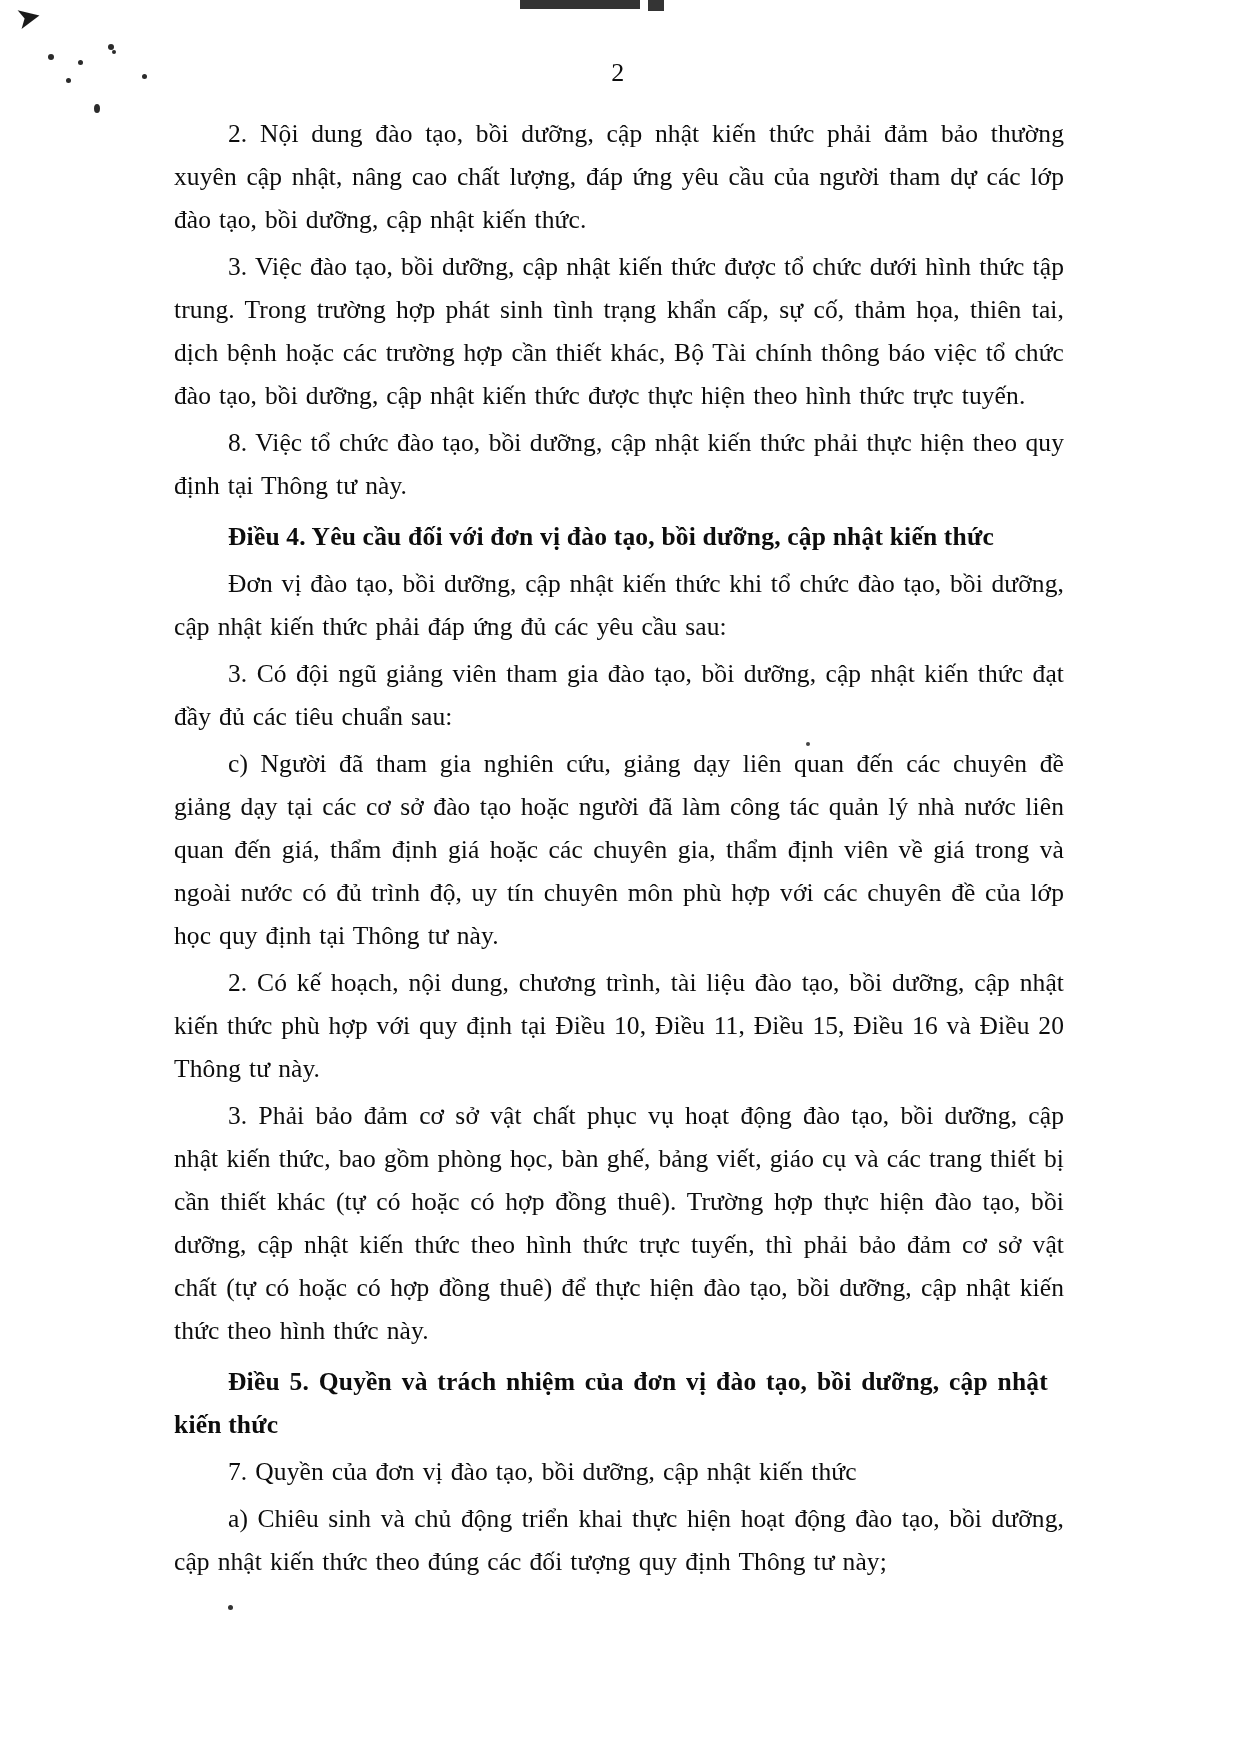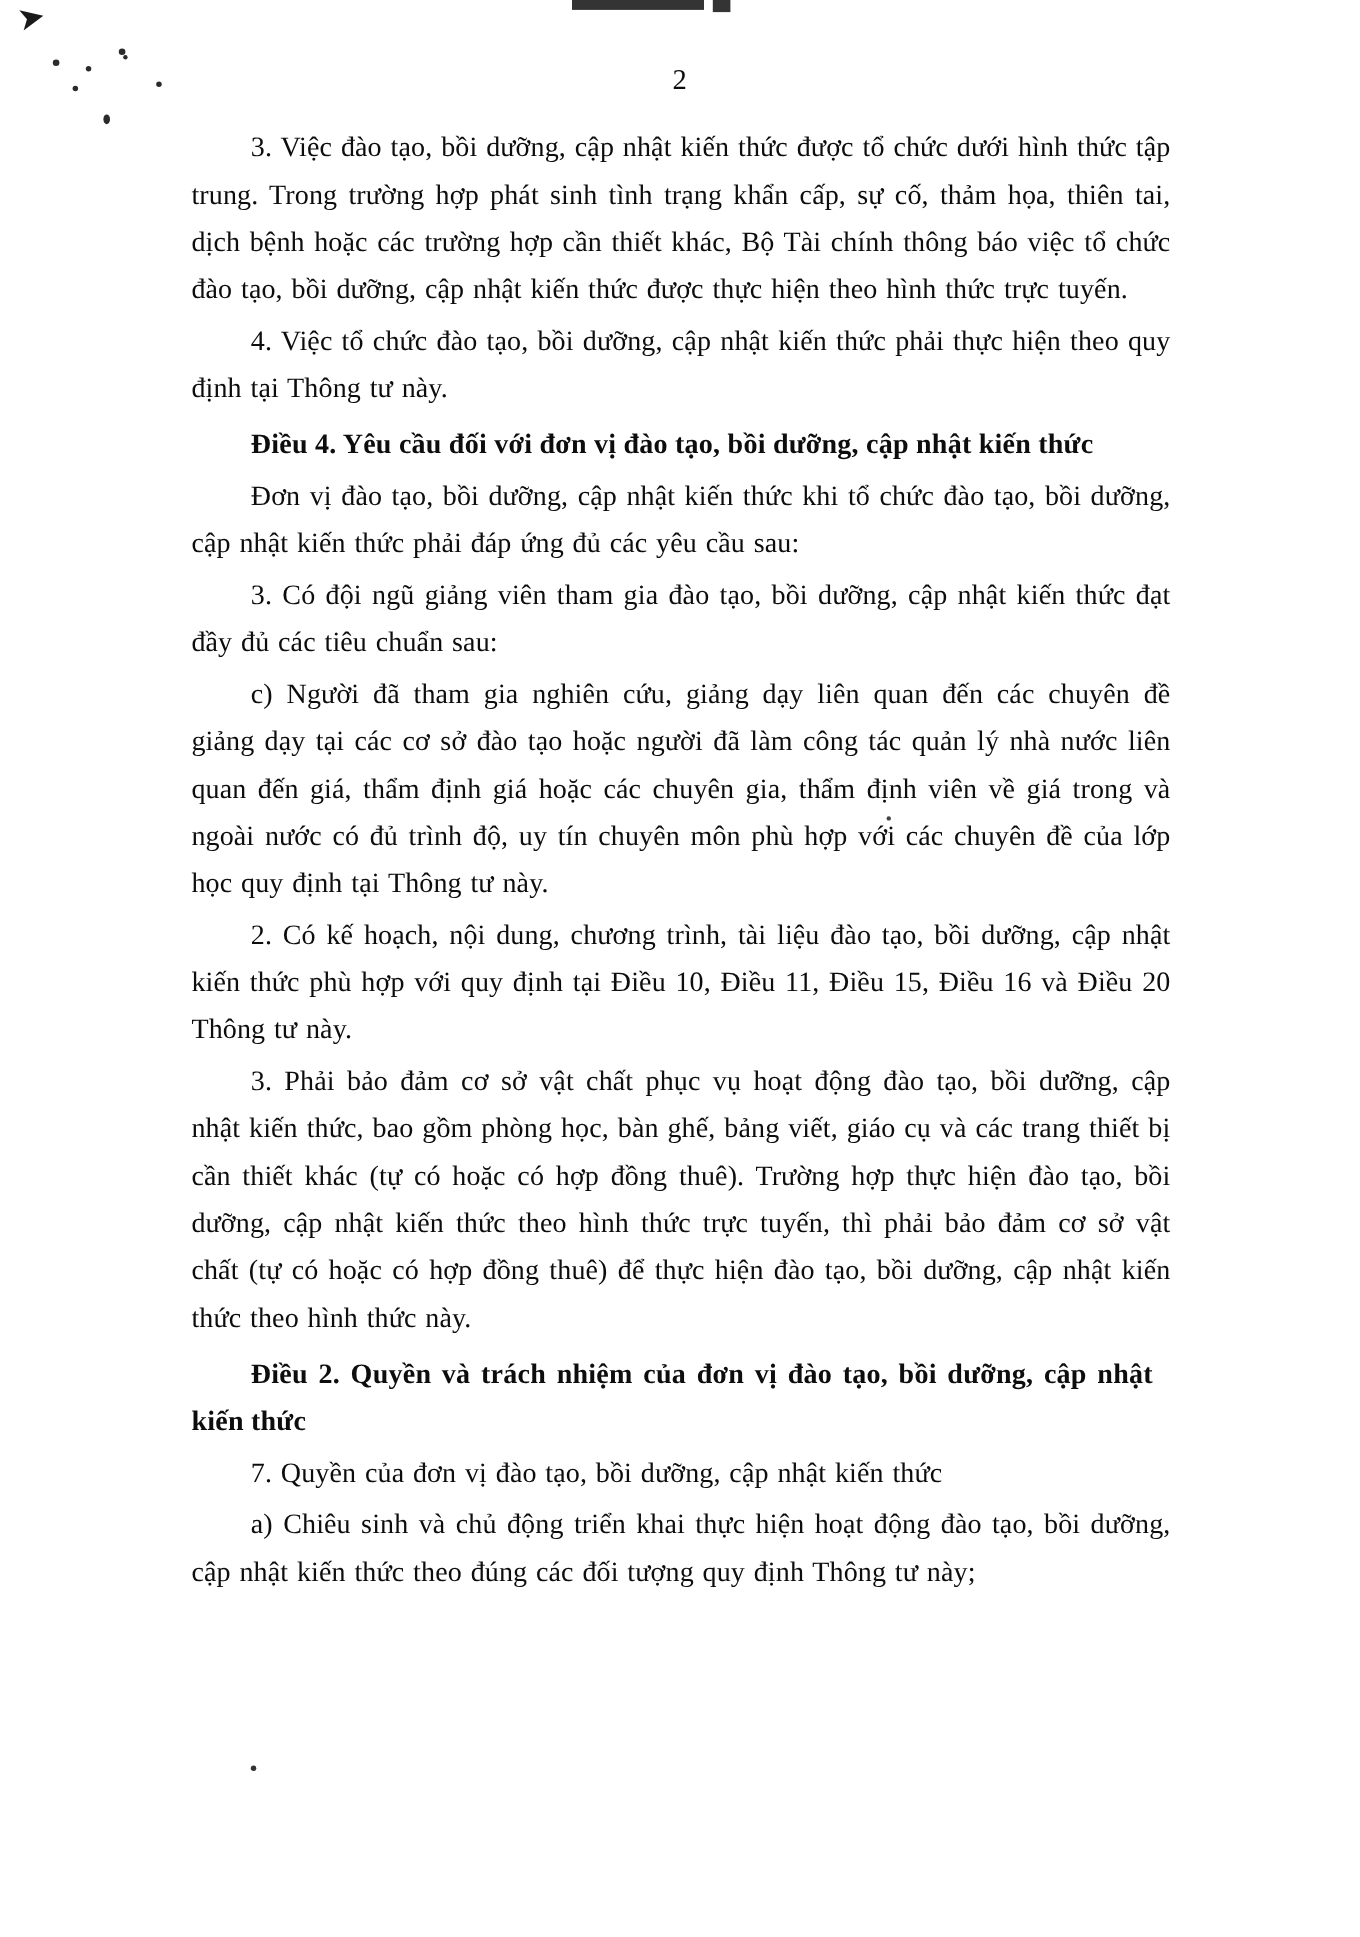--- a/index.html
+++ b/index.html
@@ -123,26 +123,27 @@
   <div class="scan-speck" style="left:66px; top:78px; width:5px; height:5px;"></div>
   <div class="scan-speck" style="left:142px; top:74px; width:5px; height:5px;"></div>
   <div class="scan-speck" style="left:94px; top:104px; width:6px; height:9px;"></div>
 
   <div class="mid-dot"></div>
   <div class="bottom-dot"></div>
 
   <div class="page-number">2</div>
 
   <div class="content">
+    <p class="para">2. Nội dung đào tạo, bồi dưỡng, cập nhật kiến thức phải đảm bảo thường xuyên cập nhật, nâng cao chất lượng, đáp ứng yêu cầu của người tham dự các lớp đào tạo, bồi dưỡng, cập nhật kiến thức.</p>
     <p class="para">3. Việc đào tạo, bồi dưỡng, cập nhật kiến thức được tổ chức dưới hình thức tập trung. Trong trường hợp phát sinh tình trạng khẩn cấp, sự cố, thảm họa, thiên tai, dịch bệnh hoặc các trường hợp cần thiết khác, Bộ Tài chính thông báo việc tổ chức đào tạo, bồi dưỡng, cập nhật kiến thức được thực hiện theo hình thức trực tuyến.</p>
-    <p class="para">4. Việc tổ chức đào tạo, bồi dưỡng, cập nhật kiến thức phải thực hiện theo quy định tại Thông tư này.</p>
+    <p class="para">8. Việc tổ chức đào tạo, bồi dưỡng, cập nhật kiến thức phải thực hiện theo quy định tại Thông tư này.</p>
     <p class="heading">Điều 4. Yêu cầu đối với đơn vị đào tạo, bồi dưỡng, cập nhật kiến thức</p>
     <p class="para">Đơn vị đào tạo, bồi dưỡng, cập nhật kiến thức khi tổ chức đào tạo, bồi dưỡng, cập nhật kiến thức phải đáp ứng đủ các yêu cầu sau:</p>
     <p class="para">3. Có đội ngũ giảng viên tham gia đào tạo, bồi dưỡng, cập nhật kiến thức đạt đầy đủ các tiêu chuẩn sau:</p>
     <p class="para">c) Người đã tham gia nghiên cứu, giảng dạy liên quan đến các chuyên đề giảng dạy tại các cơ sở đào tạo hoặc người đã làm công tác quản lý nhà nước liên quan đến giá, thẩm định giá hoặc các chuyên gia, thẩm định viên về giá trong và ngoài nước có đủ trình độ, uy tín chuyên môn phù hợp với các chuyên đề của lớp học quy định tại Thông tư này.</p>
     <p class="para">2. Có kế hoạch, nội dung, chương trình, tài liệu đào tạo, bồi dưỡng, cập nhật kiến thức phù hợp với quy định tại Điều 10, Điều 11, Điều 15, Điều 16 và Điều 20 Thông tư này.</p>
     <p class="para">3. Phải bảo đảm cơ sở vật chất phục vụ hoạt động đào tạo, bồi dưỡng, cập nhật kiến thức, bao gồm phòng học, bàn ghế, bảng viết, giáo cụ và các trang thiết bị cần thiết khác (tự có hoặc có hợp đồng thuê). Trường hợp thực hiện đào tạo, bồi dưỡng, cập nhật kiến thức theo hình thức trực tuyến, thì phải bảo đảm cơ sở vật chất (tự có hoặc có hợp đồng thuê) để thực hiện đào tạo, bồi dưỡng, cập nhật kiến thức theo hình thức này.</p>
-    <p class="heading wrap">Điều 2. Quyền và trách nhiệm của đơn vị đào tạo, bồi dưỡng, cập nhật kiến thức</p>
+    <p class="heading wrap">Điều 5. Quyền và trách nhiệm của đơn vị đào tạo, bồi dưỡng, cập nhật kiến thức</p>
     <p class="para">7. Quyền của đơn vị đào tạo, bồi dưỡng, cập nhật kiến thức</p>
     <p class="para">a) Chiêu sinh và chủ động triển khai thực hiện hoạt động đào tạo, bồi dưỡng, cập nhật kiến thức theo đúng các đối tượng quy định Thông tư này;</p>
   </div>
 
 </div>
 
 </body></html>

